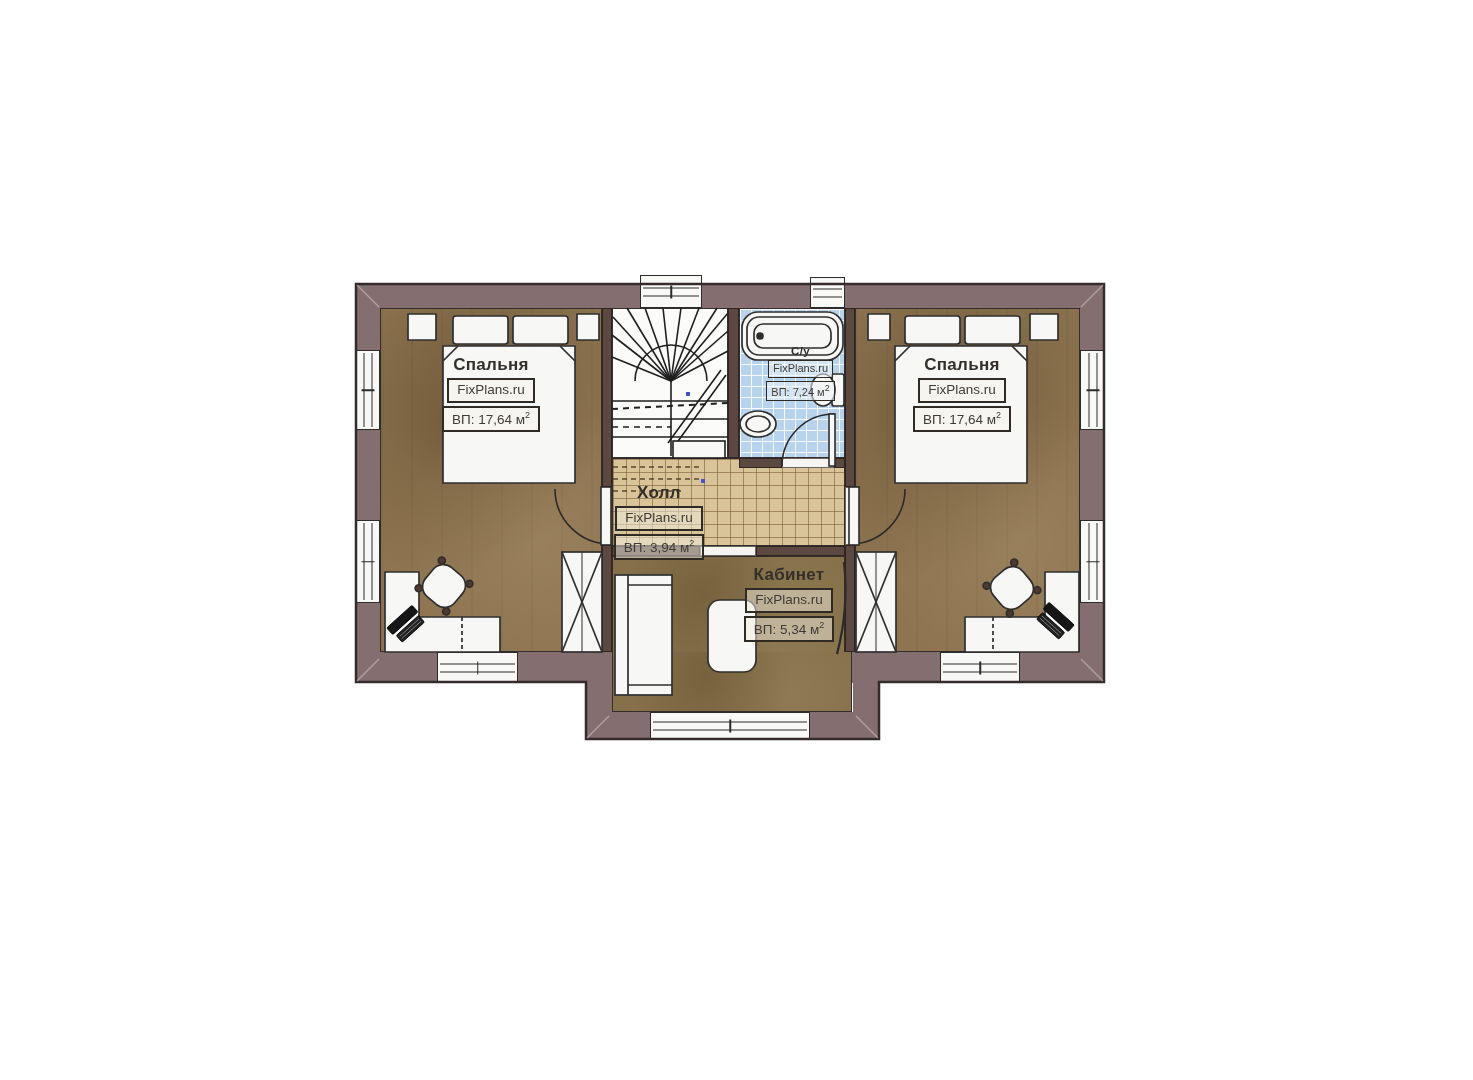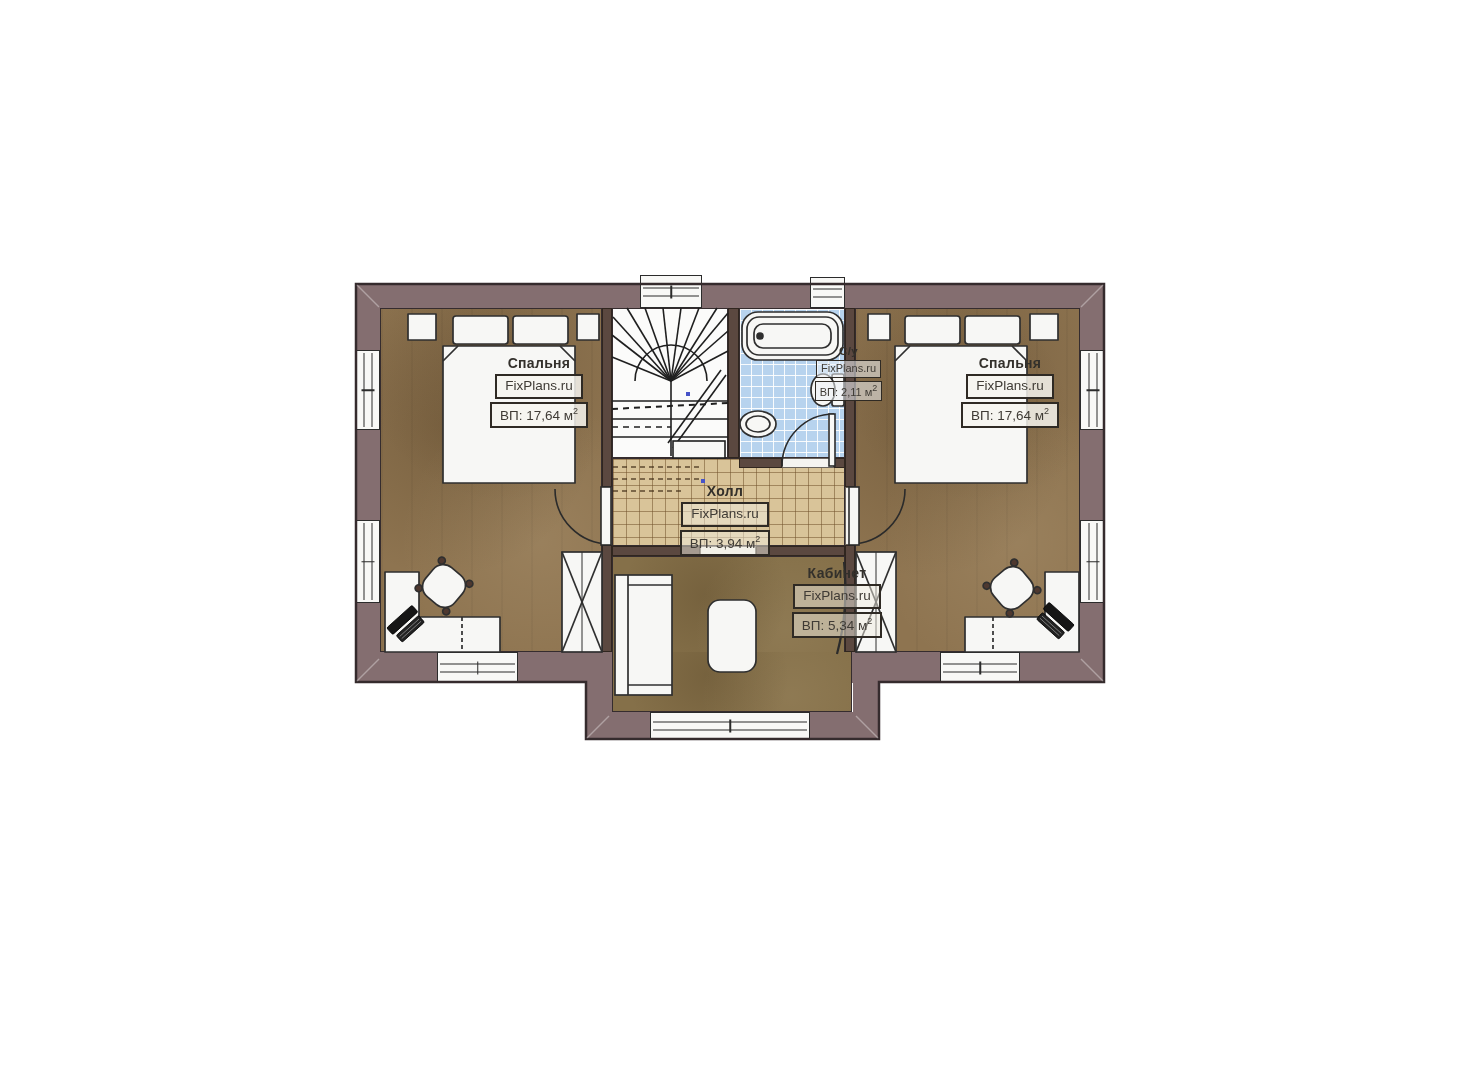--- a/index.html
+++ b/index.html
@@ -38,22 +38,22 @@
   
   .win{background:#f8f8f6;border:1.5px solid #2b2b2b;}
   .pane-v{position:absolute;left:50%;top:2px;bottom:2px;width:7px;transform:translateX(-50%);
           border-left:1.5px solid #2b2b2b;border-right:1.5px solid #2b2b2b;}
   .tick-h{position:absolute;left:50%;top:50%;width:13px;height:1.5px;background:#2b2b2b;transform:translate(-50%,-50%);}
   .pane-h{position:absolute;top:50%;left:2px;right:2px;height:7px;transform:translateY(-50%);
           border-top:1.5px solid #2b2b2b;border-bottom:1.5px solid #2b2b2b;}
   .tick-v{position:absolute;left:50%;top:50%;width:1.5px;height:13px;background:#2b2b2b;transform:translate(-50%,-50%);}
 
   
-  .room-label{position:absolute;display:flex;flex-direction:column;align-items:center;gap:3px;z-index:30;padding-left:48px;}
-  .room-title{font-weight:bold;font-size:14px;color:#33302b;letter-spacing:0.3px;}
+  .room-label{position:absolute;display:flex;flex-direction:column;align-items:center;gap:3px;z-index:30;}
+  .room-title{font-weight:bold;font-size:17px;color:#33302b;letter-spacing:0.3px;}
   .label-box{border:2px solid #2f2a24;background:rgba(246,244,238,0.85);padding:2px 8px;
              font-size:13.5px;color:#3f3b35;white-space:nowrap;line-height:1.25;}
   .label-box sup{font-size:9px;}
   .on-floor .label-box{background:rgba(242,237,225,0.5);}
   .room-label.small .room-title{font-size:11.5px;}
   .room-label.small .label-box{font-size:11px;padding:1px 4px;border-width:1.5px;background:rgba(238,242,246,0.55);}
   svg{display:block;}
 </style>
 </head>
 <body>
@@ -298,24 +298,24 @@
 
     <div class="room-label" style="left:547px;top:72px;width:120px;">
       <div class="room-title">Спальня</div>
       <div class="label-box">FixPlans.ru</div>
       <div class="label-box"><span>ВП: 17,64 м</span><sup>2</sup></div>
     </div>
 
     <div class="room-label small" style="left:398px;top:62px;width:95px;">
       <div class="room-title">С/у</div>
       <div class="label-box">FixPlans.ru</div>
-      <div class="label-box"><span>ВП: 2,11 м</span><sup>2</sup></div>
-    </div>
-
-    <div class="room-label on-floor" style="left:262px;top:200px;width:120px;text-align:center;">
+      <div class="label-box"><span>ВП: 7,24 м</span><sup>2</sup></div>
+    </div>
+
+    <div class="room-label on-floor" style="left:244px;top:200px;width:120px;text-align:center;">
       <div class="room-title">Холл</div>
       <div class="label-box">FixPlans.ru</div>
       <div class="label-box"><span>ВП: 3,94 м</span><sup>2</sup></div>
     </div>
 
     <div class="room-label on-floor" style="left:374px;top:282px;width:120px;">
       <div class="room-title">Кабинет</div>
       <div class="label-box">FixPlans.ru</div>
       <div class="label-box"><span>ВП: 5,34 м</span><sup>2</sup></div>
     </div>

